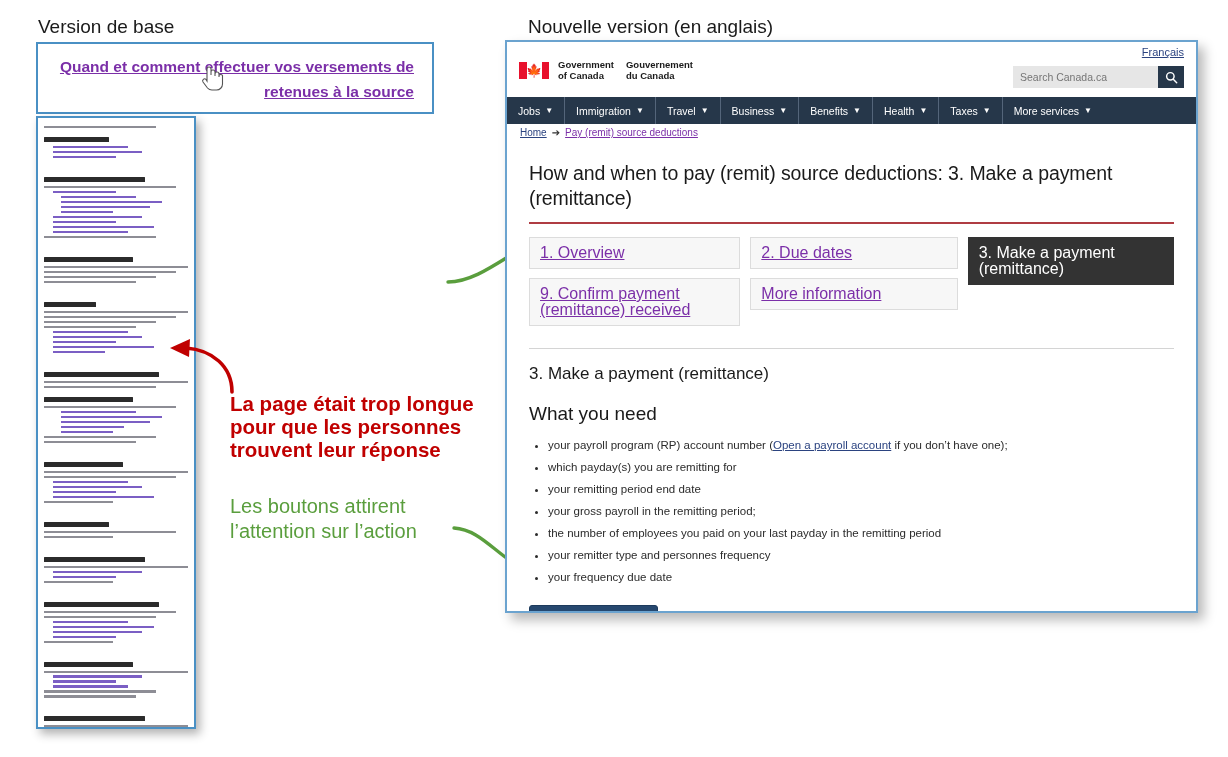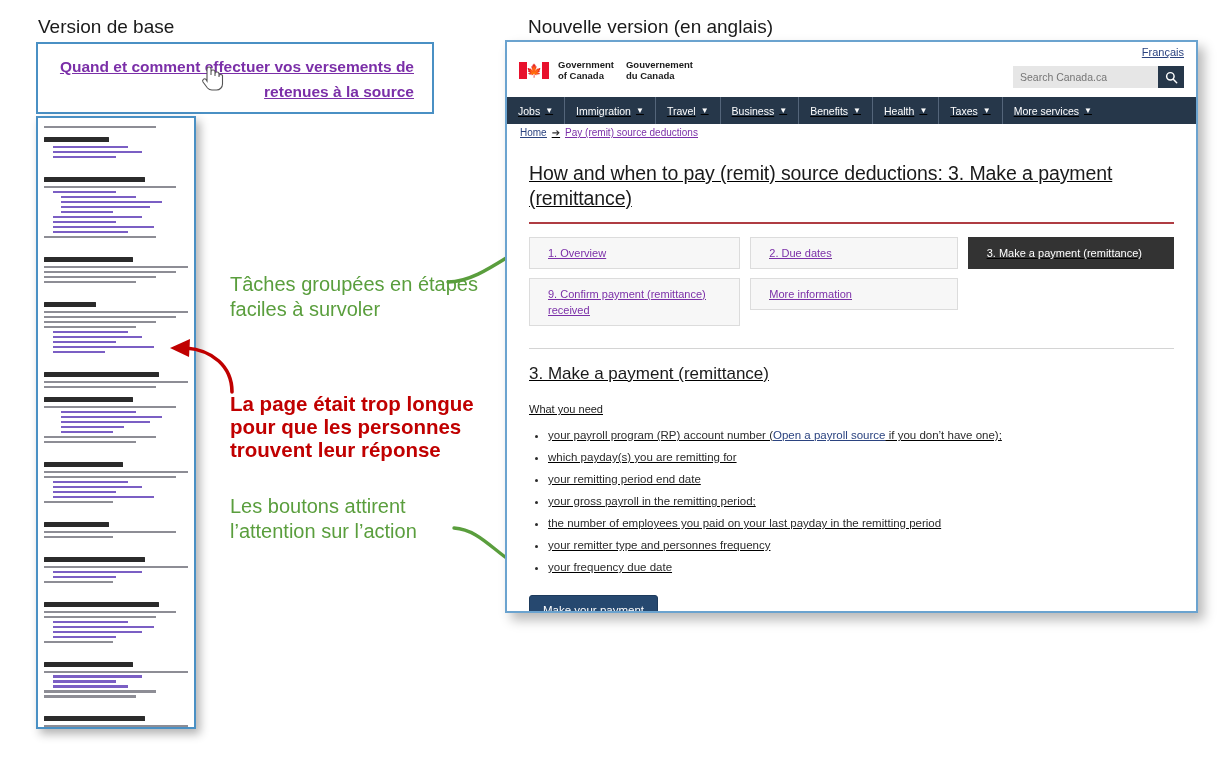--- a/index.html
+++ b/index.html
@@ -58,21 +58,21 @@
   .anno-red{color:#c00000;font-size:20.5px;font-weight:bold;line-height:23px;}
   #anno-1{left:230px;top:272px;width:280px;}
   #anno-2{left:230px;top:392px;width:276px;}
   #anno-3{left:230px;top:494px;width:250px;}
   .arrow-svg{position:absolute;pointer-events:none;}
 
   
   #new-window{
     position:absolute;left:505px;top:40px;width:693px;height:573px;
     background:#ffffff;border:2px solid #6ba3cf;box-sizing:border-box;
-    box-shadow:6px 7px 11px rgba(0,0,0,.28);overflow:hidden;text-decoration:underline;
+    box-shadow:6px 7px 11px rgba(0,0,0,.28);overflow:hidden;
   }
   
   .gc-header{position:relative;height:55px;background:#fff;}
   .lang-link{
     position:absolute;right:12px;top:4px;font-size:11px;color:#2b4380;
     text-decoration:underline;cursor:pointer;
   }
   .wordmark{position:absolute;left:12px;top:17px;display:flex;align-items:center;}
   .flag{width:30px;height:17px;margin-right:9px;position:relative;background:#fff;}
   .flag .bar{position:absolute;top:0;width:7.5px;height:17px;background:#e8112d;}
@@ -115,32 +115,32 @@
   h1.page-title{
     font-size:19.5px;font-weight:normal;color:#1a1a1a;margin:6px 0 0 0;
     line-height:25px;letter-spacing:-.1px;
   }
   .title-rule2{height:2px;background:#af3c43;width:100%;margin-top:11px;}
 
   .tabgrid{display:flex;gap:10px;margin-top:13px;}
   .tabcol{display:flex;flex-direction:column;gap:9px;}
   .tabcol.c1{width:212px;} .tabcol.c2{width:208px;} .tabcol.c3{width:207px;}
   .tabbtn{
-    border:1px solid #dcdcdc;background:#f7f7f7;padding:7px 18px;
-    font-size:11px;color:#7b2fa8;cursor:pointer;line-height:16px;
+    border:1px solid #dcdcdc;background:#f7f7f7;padding:7px 10px;
+    font-size:16px;color:#7b2fa8;cursor:pointer;line-height:16px;
     min-height:17px;box-sizing:border-box;
   }
   .tabbtn span{text-decoration:underline;}
   .tabbtn.tall{min-height:39px;}
   .tabbtn.active{background:#333333;border-color:#333333;color:#ffffff;cursor:default;}
   .tabbtn.active span{text-decoration:none;}
 
   .sec-rule{height:1px;background:#d4d4d4;margin:22px 0 0 0;}
   h2.sec-title{font-size:17px;font-weight:normal;color:#1a1a1a;margin:15px 0 0 0;}
-  h3.sub-title{font-size:11px;font-weight:normal;color:#1a1a1a;margin:19px 0 0 0;}
+  h3.sub-title{font-size:19px;font-weight:normal;color:#1a1a1a;margin:19px 0 0 0;}
   ul.needs{margin:9px 0 0 0;padding-left:19px;}
   ul.needs li{font-size:11.5px;color:#2b2b2b;line-height:22px;}
   ul.needs li a{color:#2b4380;text-decoration:underline;cursor:pointer;}
   .paybtn{
     margin-top:17px;display:inline-block;background:#26486f;color:#fff;
     font-size:11.5px;padding:8px 13px;border:1px solid #1d3a5c;border-radius:3px;
     cursor:pointer;
   }
 </style>
 </head>
@@ -244,21 +244,20 @@
       <div class="t-li a"></div>
       <div class="t-l c"></div>
         <div class="t-l d"></div>
       <div class="t-gap"></div>
       <div class="t-h w70"></div>
       <div class="t-l a"></div>
 
     </div>
   </div>
 
-  <div class="anno anno-green" id="anno-1">Tâches groupées en étapes faciles à survoler</div>
   <div class="anno anno-red" id="anno-2">La page était trop longue pour que les personnes trouvent leur réponse</div>
   <div class="anno anno-green" id="anno-3">Les boutons attirent l’attention sur l’action</div>
 
   <svg class="arrow-svg" style="left:440px;top:220px;width:130px;height:70px;" viewBox="0 0 130 70">
     <path d="M8 62 C 40 62, 72 30, 104 17" stroke="#5a9e3d" stroke-width="3.4" fill="none" stroke-linecap="round"></path>
     <path d="M118 13 L100 9 L104 25 Z" fill="#5a9e3d"></path>
   </svg>
 
   <svg class="arrow-svg" style="left:168px;top:330px;width:140px;height:80px;" viewBox="0 0 140 80">
     <path d="M64 62 C 64 36, 44 20, 18 18" stroke="#c00000" stroke-width="3.6" fill="none" stroke-linecap="round"></path>
@@ -372,21 +371,21 @@
           </div>
         </div>
       </div>
 
       <div class="sec-rule"></div>
 
       <h2 class="sec-title">3. Make a payment (remittance)</h2>
       <h3 class="sub-title">What you need</h3>
 
       <ul class="needs">
-        <li><span>your payroll program (RP) account number (</span><a>Open a payroll source</a><span> if you don’t have one);</span></li>
+        <li><span>your payroll program (RP) account number (</span><a>Open a payroll account</a><span> if you don’t have one);</span></li>
         <li>which payday(s) you are remitting for</li>
         <li>your remitting period end date</li>
         <li>your gross payroll in the remitting period;</li>
         <li>the number of employees you paid on your last payday in the remitting period</li>
         <li>your remitter type and personnes frequency</li>
         <li>your frequency due date</li>
       </ul>
 
       <div class="paybtn">Make your payment</div>
     </div>

